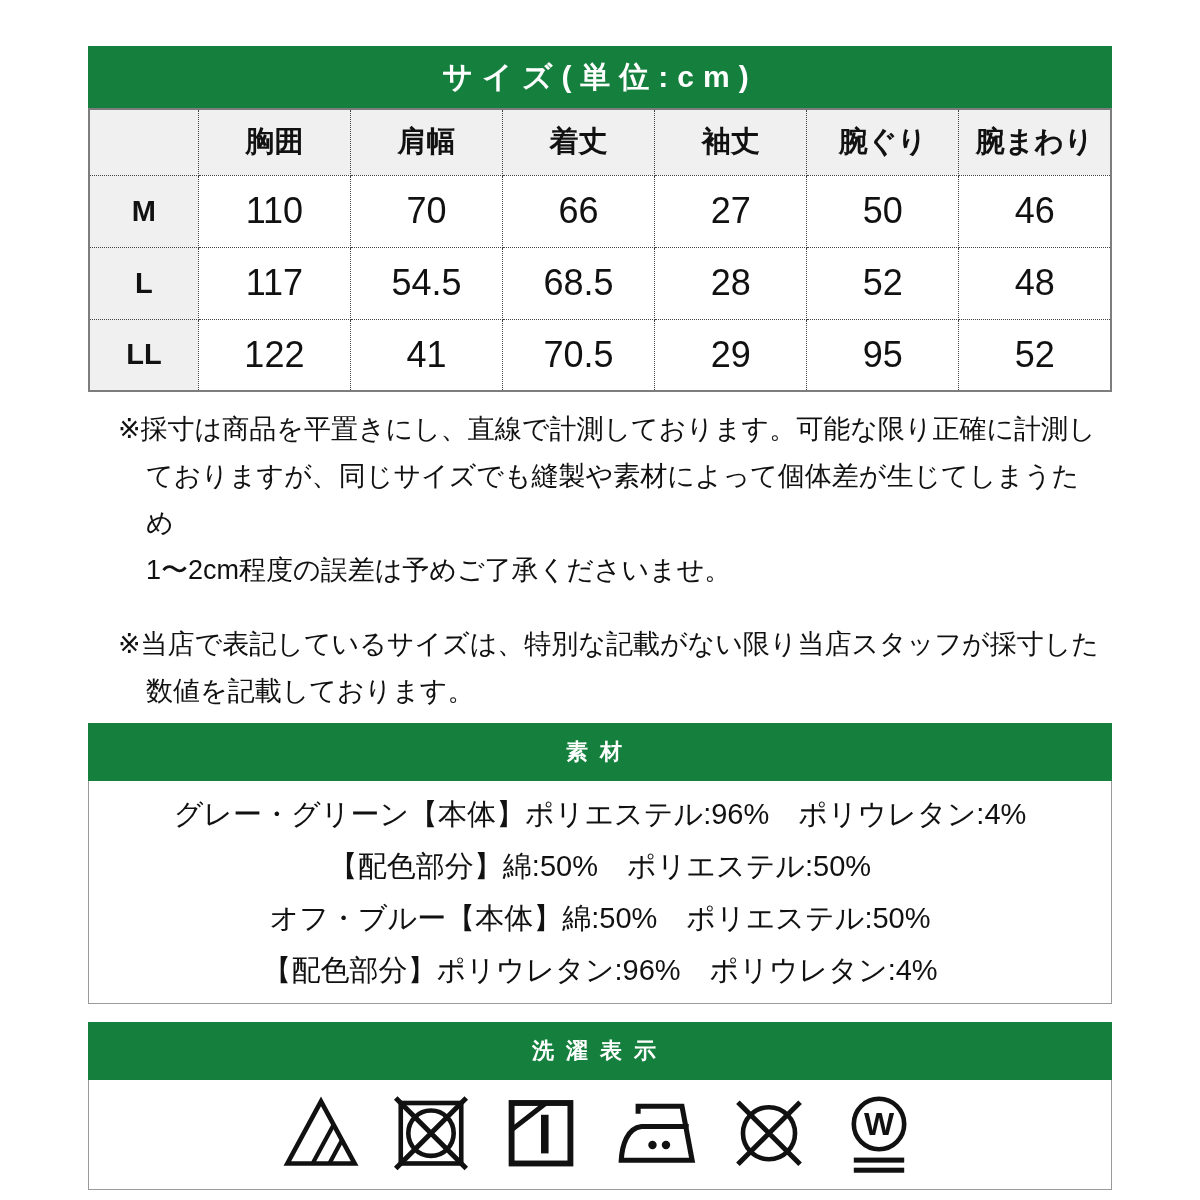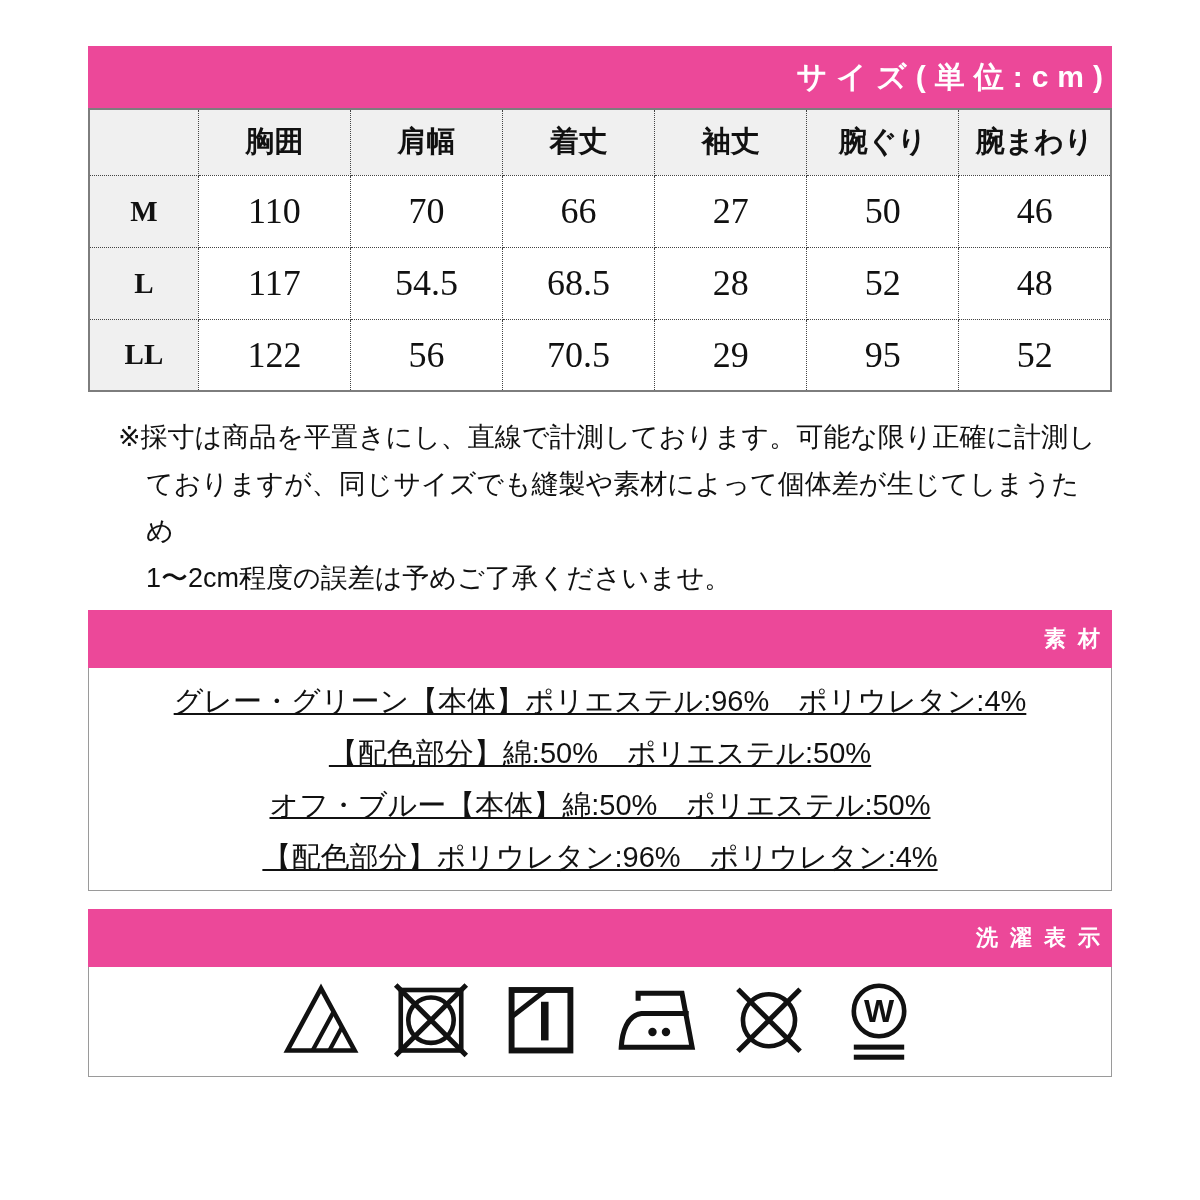--- a/index.html
+++ b/index.html
@@ -7,38 +7,37 @@
     width: 1200px; height: 1200px;
     background: #ffffff;
     color: #111111;
     font-family: "Liberation Sans", "DejaVu Sans", sans-serif;
     overflow: hidden;
   }
   .content { width: 1024px; margin: 0 auto; padding-top: 46px; }
 
   
   .section-bar {
-    background: #ec4899;
+    background: #15803d;
     color: #ffffff;
     height: 62px;
     line-height: 62px;
-    text-align: right;
+    text-align: center;
     font-size: 30px;
     font-weight: bold;
     letter-spacing: 9px;
   }
   .section-bar.narrow { height: 58px; line-height: 58px; letter-spacing: 12px; font-size: 22px; }
 
   
   table.size-table {
     width: 100%;
     border-collapse: collapse;
     border: 2px solid #7d7d7d;
     table-layout: fixed;
-    font-family: Liberation Serif, serif;
   }
   table.size-table th, table.size-table td {
     border: 1px dotted #444444;
     text-align: center;
     vertical-align: middle;
   }
   table.size-table col.label-col { width: 10.7%; }
   table.size-table tr.head-row th {
     background: #f0f0f0;
     height: 66px;
@@ -51,33 +50,33 @@
     font-weight: bold;
   }
   table.size-table td {
     background: #ffffff;
     height: 72px;
     font-size: 36px;
     font-weight: normal;
   }
 
   
-  .notes-wrap { margin-top: 22px; padding-left: 30px; padding-right: 10px; }
+  .notes-wrap { margin-top: 14px; padding-left: 30px; padding-right: 10px; }
   .note { font-size: 27px; line-height: 47px; padding-left: 28px; }
   .note .note-line:first-child { text-indent: -28px; }
   .note + .note { margin-top: 27px; }
 
   
   .material-section { margin-top: 8px; }
   .boxed {
     border: 1px solid #9a9a9a;
     border-top: none;
     background: #ffffff;
   }
-  .material-body { padding: 7px 10px; text-align: center; text-decoration: underline; }
+  .material-body { padding: 7px 10px; text-align: center; }
   .material-line { font-size: 29px; line-height: 52px; }
 
   
   .care-section { margin-top: 18px; }
   .care-body {
     height: 110px;
     display: flex;
     align-items: center;
     justify-content: center;
     gap: 26px;
@@ -126,34 +125,38 @@
         <td>117</td>
         <td>54.5</td>
         <td>68.5</td>
         <td>28</td>
         <td>52</td>
         <td>48</td>
       </tr>
       <tr>
         <th class="row-label">LL</th>
         <td>122</td>
-        <td>56</td>
+        <td>41</td>
         <td>70.5</td>
         <td>29</td>
         <td>95</td>
         <td>52</td>
       </tr>
     </tbody>
   </table>
 
   <div class="notes-wrap">
     <div class="note">
       <div class="note-line">※採寸は商品を平置きにし、直線で計測しております。可能な限り正確に計測し</div>
       <div class="note-line">ておりますが、同じサイズでも縫製や素材によって個体差が生じてしまうため</div>
       <div class="note-line">1〜2cm程度の誤差は予めご了承くださいませ。</div>
+    </div>
+    <div class="note">
+      <div class="note-line">※当店で表記しているサイズは、特別な記載がない限り当店スタッフが採寸した</div>
+      <div class="note-line">数値を記載しております。</div>
     </div>
   </div>
 
   <div class="material-section">
     <div class="section-bar narrow">素材</div>
     <div class="boxed material-body">
       <div class="material-line">グレー・グリーン【本体】ポリエステル:96%　ポリウレタン:4%</div>
       <div class="material-line">【配色部分】綿:50%　ポリエステル:50%</div>
       <div class="material-line">オフ・ブルー【本体】綿:50%　ポリエステル:50%</div>
       <div class="material-line">【配色部分】ポリウレタン:96%　ポリウレタン:4%</div>

